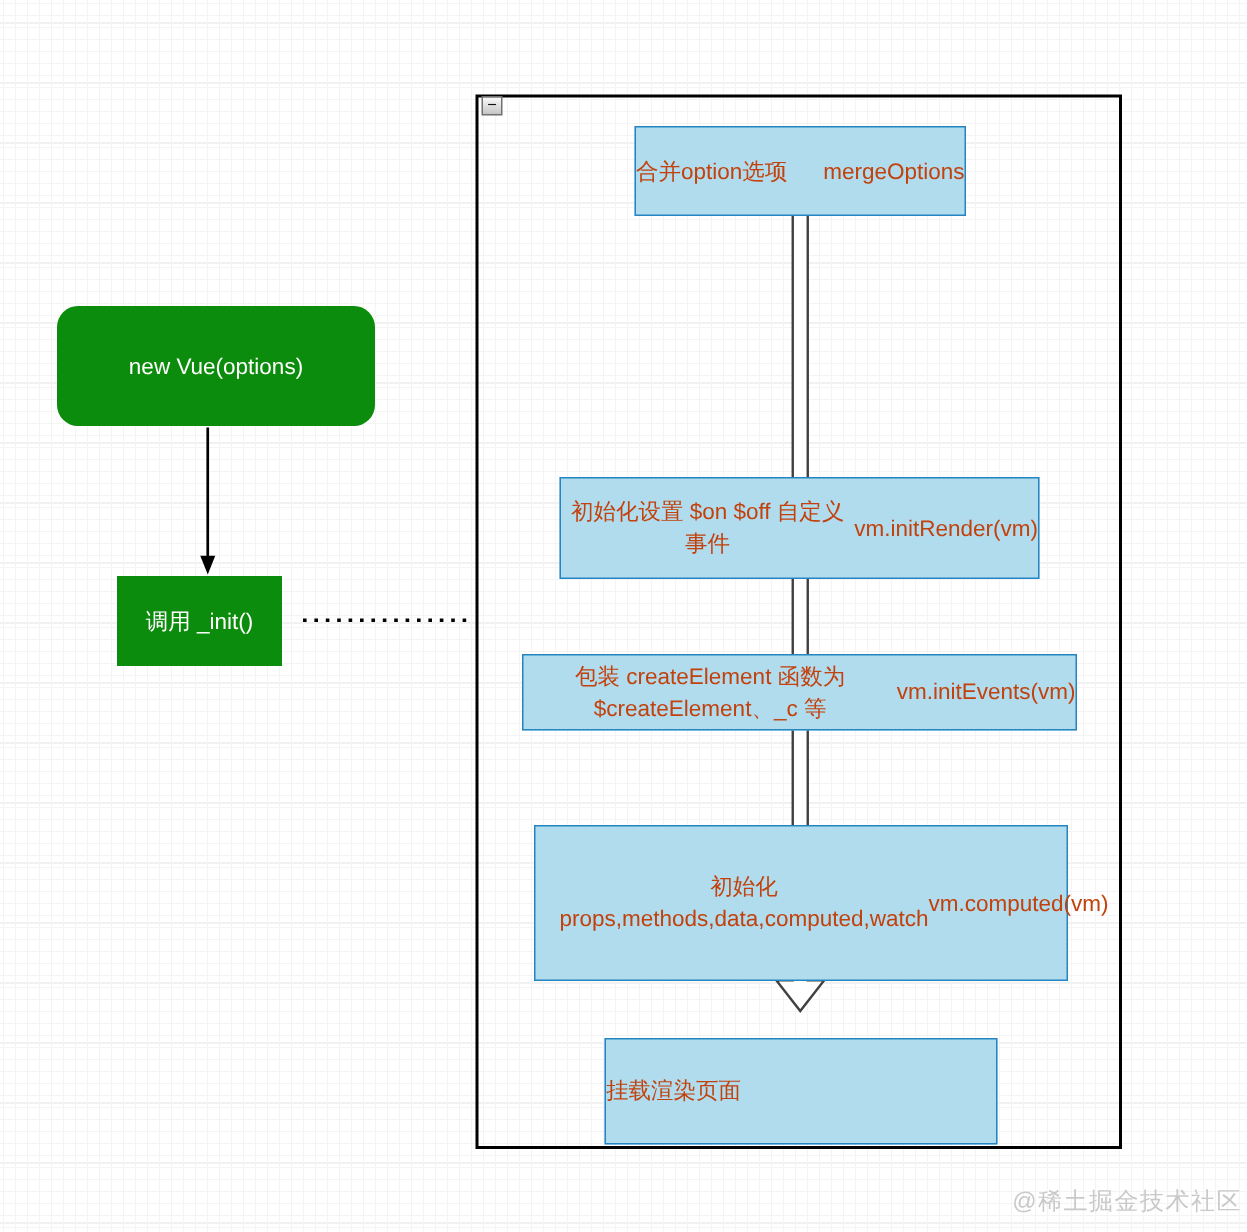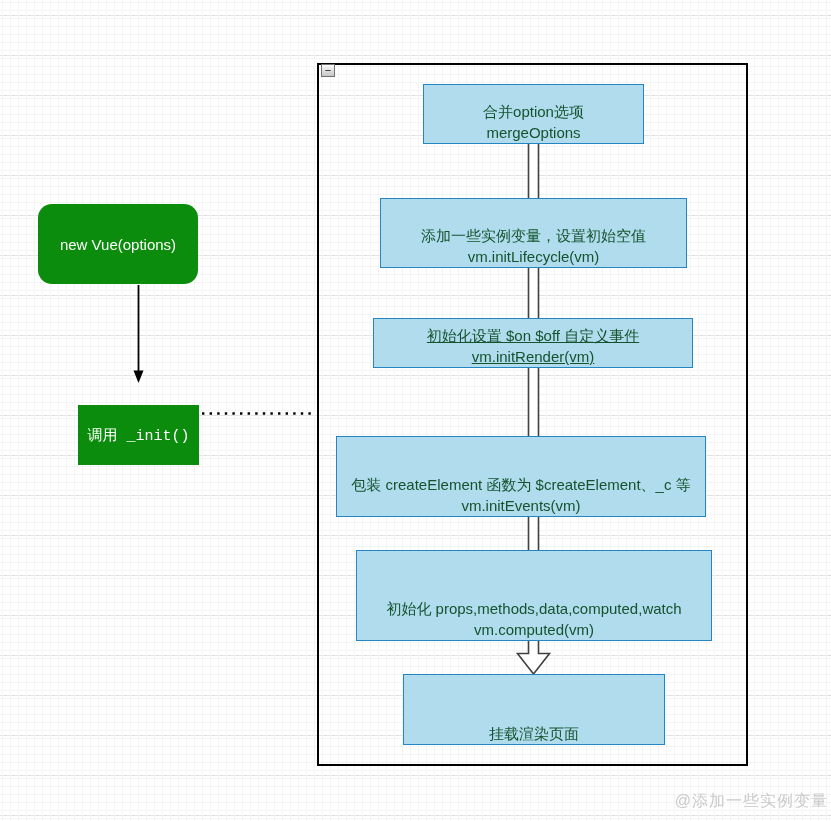--- a/index.html
+++ b/index.html
@@ -27,22 +27,22 @@
   .node {
     z-index: 2;
     background: #0c8c0c;
     color: #ffffff;
     display: flex;
     align-items: center;
     justify-content: center;
     font-size: 15px;
     text-align: center;
   }
-  .node-start { left: 38px; top: 204px; width: 160px; height: 80px; border-radius: 14px; }
-  .node-init  { left: 78px; top: 405px; width: 121px; height: 60px; font-family: Liberation Mono, monospace; }
+  .node-start { left: 38px; top: 204px; width: 212px; height: 80px; border-radius: 14px; }
+  .node-init  { left: 78px; top: 384px; width: 110px; height: 60px; }
   .group {
     left: 317px; top: 63px; width: 431px; height: 703px;
     border: 2px solid #000000;
     z-index: 0;
     background: transparent;
   }
   .collapse {
     left: 321px; top: 64px; width: 14px; height: 13px;
     z-index: 3;
     border: 1px solid #707070;
@@ -50,35 +50,35 @@
     color: #111;
     font-size: 11px;
     line-height: 10px;
     text-align: center;
     cursor: pointer;
   }
   .step {
     z-index: 2;
     background: #b0dcee;
     border: 1.5px solid #2585c2;
-    color: #14532d;
+    color: #c2410c;
     display: flex;
-    flex-direction: column;
+    flex-direction: row;
     align-items: center;
-    justify-content: flex-end;
+    justify-content: space-between;
     text-align: center;
     font-size: 15px;
     line-height: 21px;
   }
   .s0 { left: 423px; top: 84px;  width: 221px; height: 60px; }
   .s1 { left: 380px; top: 198px; width: 307px; height: 70px; }
-  .s2 { left: 373px; top: 318px; width: 320px; height: 50px; text-decoration: underline; }
-  .s3 { left: 336px; top: 436px; width: 370px; height: 81px; }
-  .s4 { left: 356px; top: 550px; width: 356px; height: 91px; }
-  .s5 { left: 403px; top: 674px; width: 262px; height: 71px; }
+  .s2 { left: 373px; top: 318px; width: 320px; height: 68px; }
+  .s3 { left: 348px; top: 436px; width: 370px; height: 51px; }
+  .s4 { left: 356px; top: 550px; width: 356px; height: 104px; padding-left: 16px; }
+  .s5 { left: 403px; top: 692px; width: 262px; height: 71px; }
   .wm {
     right: 3px; top: 791px;
     z-index: 4;
     color: #c9c9c9;
     font-size: 16px;
     letter-spacing: 1px;
   }
 </style>
 </head>
 <body>
@@ -104,34 +104,30 @@
     <span>new Vue(options)</span>
   </div>
   <div class="node node-init">
     <span>调用 _init()</span>
   </div>
 
   <div class="step s0">
     <span>合并option选项</span>
     <span>mergeOptions</span>
   </div>
-  <div class="step s1">
-    <span>添加一些实例变量，设置初始空值</span>
-    <span>vm.initLifecycle(vm)</span>
-  </div>
   <div class="step s2">
     <span>初始化设置 $on $off 自定义事件</span>
     <span>vm.initRender(vm)</span>
   </div>
   <div class="step s3">
     <span>包装 createElement 函数为 $createElement、_c 等</span>
     <span>vm.initEvents(vm)</span>
   </div>
   <div class="step s4">
     <span>初始化 props,methods,data,computed,watch</span>
     <span>vm.computed(vm)</span>
   </div>
   <div class="step s5">
     <span>挂载渲染页面</span>
   </div>
 
-  <div class="wm">@添加一些实例变量</div>
+  <div class="wm">@稀土掘金技术社区</div>
 </div>
 
 </body></html>

